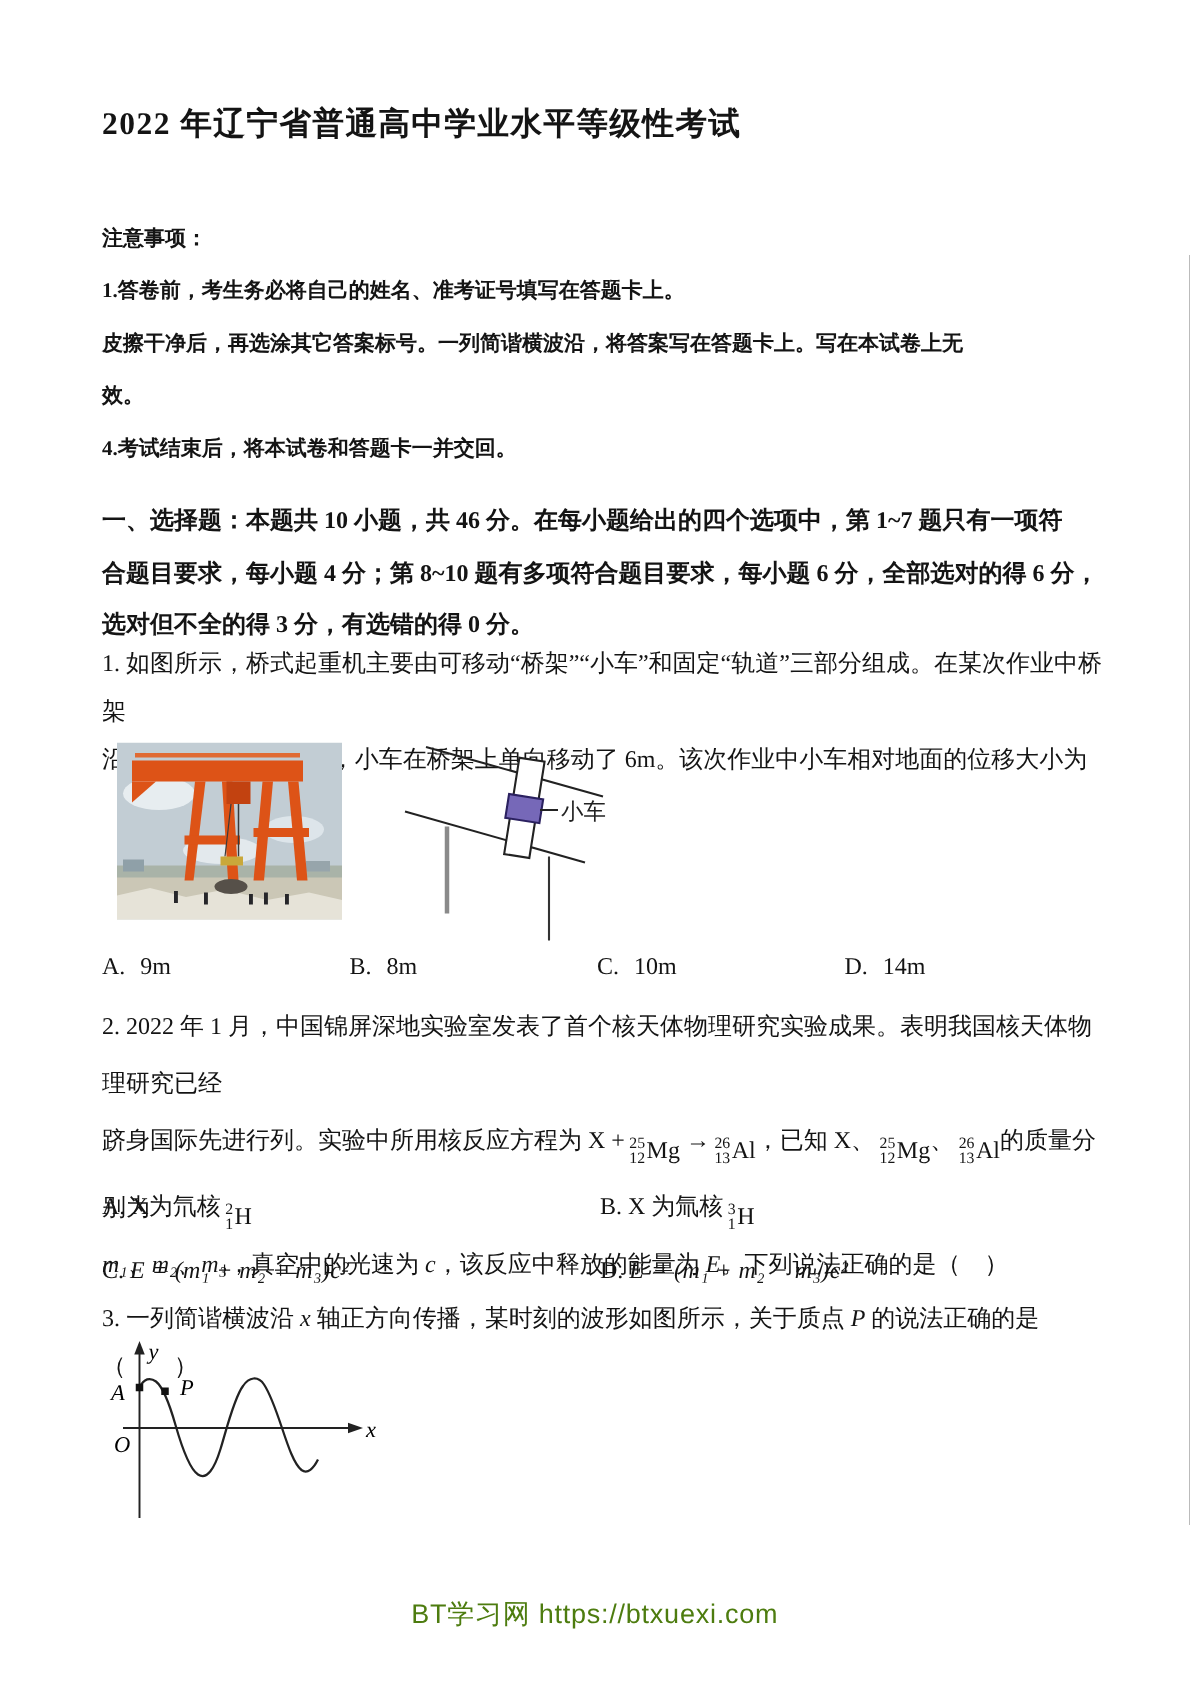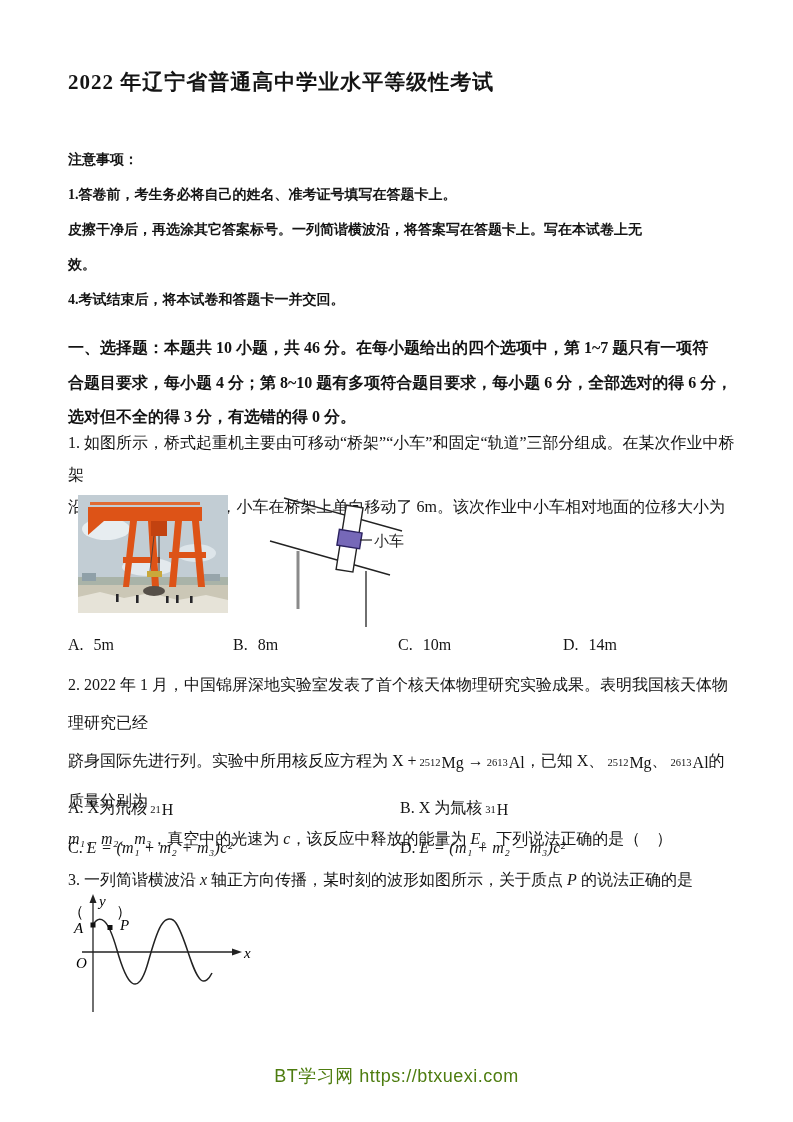--- a/index.html
+++ b/index.html
@@ -27,21 +27,21 @@
   .opt-row { top:636px; display:flex; font-size:16px; }
   .opt-row .opt { width:165px; }
   .opt .lab { margin-right:10px; }
   .q2-text { top:666px; font-size:16px; line-height:38px; }
   .q2-opts { top:788px; font-size:16px; }
   .q2-opts .row { display:flex; height:40px; align-items:center; }
   .q2-opts .cell { width:332px; }
   .var { font-style:italic; font-family:"Liberation Serif","DejaVu Serif",serif; }
   .formula { font-style:italic; letter-spacing:0.3px; }
   .nuclide { display:inline-flex; align-items:center; font-style:normal; }
-  .supsub { display:inline-flex; flex-direction:row; font-size:10.5px; line-height:10px;
+  .supsub { display:inline-flex; flex-direction:column; font-size:10.5px; line-height:10px;
             text-align:right; margin:0 1px 0 3px; vertical-align:middle; font-style:normal; }
   .q3-text { top:864px; font-size:16px; }
   .q3-fig { top:890px; left:66px; width:240px; height:130px; }
   .footer { top:1064px; left:0; right:0; text-align:center;
             font-family:"Liberation Sans","DejaVu Sans",sans-serif;
             font-size:18px; color:#4d7c0f; letter-spacing:0.5px; }
   svg text { font-family:"Liberation Serif","DejaVu Serif",serif; }
 </style>
 </head>
 <body>
@@ -116,21 +116,21 @@
         </g>
         <line x1="92" y1="45" x2="104" y2="45" stroke="#222" stroke-width="1.2"></line>
         <text x="106" y="51" font-size="15" fill="#222">小车</text>
         <line x1="30" y1="56" x2="30" y2="114" stroke="#8a8a8a" stroke-width="3"></line>
         <line x1="98" y1="76" x2="98" y2="132" stroke="#333" stroke-width="1.4"></line>
       </svg>
     </div>
   </div>
 
   <div class="abs opt-row">
-    <div class="opt"><span class="lab">A.</span><span>5m</span></div>
+    <div class="opt"><span class="lab">A.</span><span>9m</span></div>
     <div class="opt"><span class="lab">B.</span><span>8m</span></div>
     <div class="opt"><span class="lab">C.</span><span>10m</span></div>
     <div class="opt"><span class="lab">D.</span><span>14m</span></div>
   </div>
 
   <div class="abs q-text q2-text">
     <div>2. 2022 年 1 月，中国锦屏深地实验室发表了首个核天体物理研究实验成果。表明我国核天体物理研究已经</div>
     <div>
       <span>跻身国际先进行列。实验中所用核反应方程为 X +</span><span class="nuclide">
           <span class="supsub">

